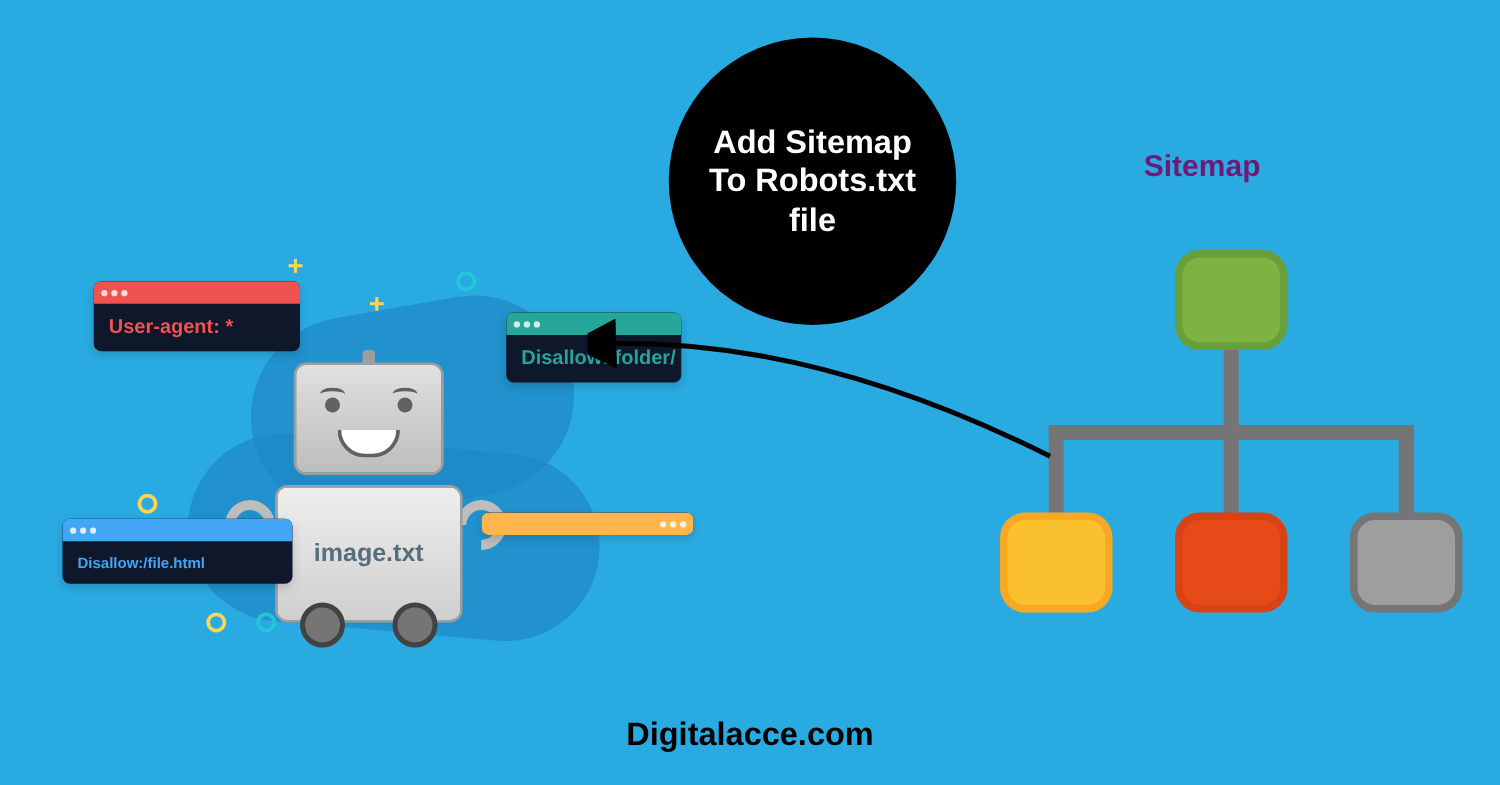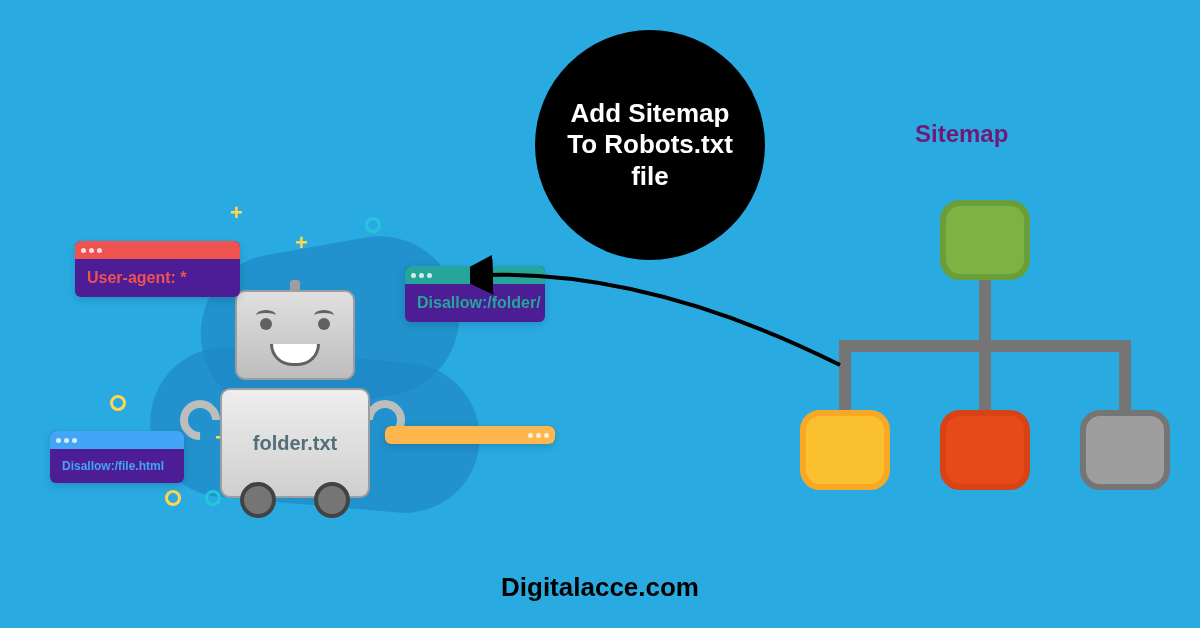--- a/index.html
+++ b/index.html
@@ -212,47 +212,46 @@
     border: 8px solid #bdbdbd;
     border-radius: 50%;
     border-bottom-color: transparent;
     transform: rotate(-45deg);
   }
   .robot-arm.r .claw { transform: rotate(45deg) scaleX(-1); margin-left: 15px; }
   
   
   .popup {
     position: absolute;
-    background: #4c1d95;
+    background: #0f172a;
     border-radius: 6px;
     box-shadow: 0 3px 8px rgba(0,0,0,0.15);
     font-size: 13px;
     overflow: hidden;
     z-index: 20;
-    margin-top: 16px;
   }
   .popup-bar {
     height: 18px;
     display: flex;
     align-items: center;
     padding: 0 6px;
     gap: 3px;
   }
   .popup-dot { width: 5px; height: 5px; border-radius: 50%; background: rgba(255,255,255,0.8); }
   .popup-body { padding: 10px 12px; font-weight: bold; }
   
   .popup-red { top: 30px; left: 25px; width: 165px; }
   .popup-red .popup-bar { background: #ef5350; }
   .popup-red .popup-body { color: #ef5350; font-size: 16px; }
   
   .popup-green { top: 55px; left: 355px; width: 140px; }
   .popup-green .popup-bar { background: #26a69a; }
   .popup-green .popup-body { color: #26a69a; font-size: 16px; }
   
-  .popup-blue { top: 220px; left: 0px; width: 134px; }
+  .popup-blue { top: 220px; left: 0px; width: 184px; }
   .popup-blue .popup-bar { background: #42a5f5; }
   .popup-blue .popup-body { color: #42a5f5; font-size: 12px; }
   
   .popup-orange { top: 215px; left: 335px; width: 170px; }
   .popup-orange .popup-bar { background: #ffb74d; justify-content: flex-end; }
   .popup-orange .popup-body { color: #ff9800; font-size: 12px; }
 </style>
 </head>
 <body>
 
@@ -336,20 +335,20 @@
         <div class="claw"></div>
       </div>
     <div class="robot-head">
       <div class="robot-eyes">
         <span class="robot-eye"></span>
         <span class="robot-eye"></span>
       </div>
       <div class="robot-mouth"></div>
     </div>
     <div class="robot-body">
-      <span>folder.txt</span>
+      <span>image.txt</span>
       <div class="robot-wheel l"></div>
       <div class="robot-wheel r"></div>
     </div>
   </div>
 </div>
 
 <div class="footer-credit">Digitalacce.com</div>
 
 </body></html>

